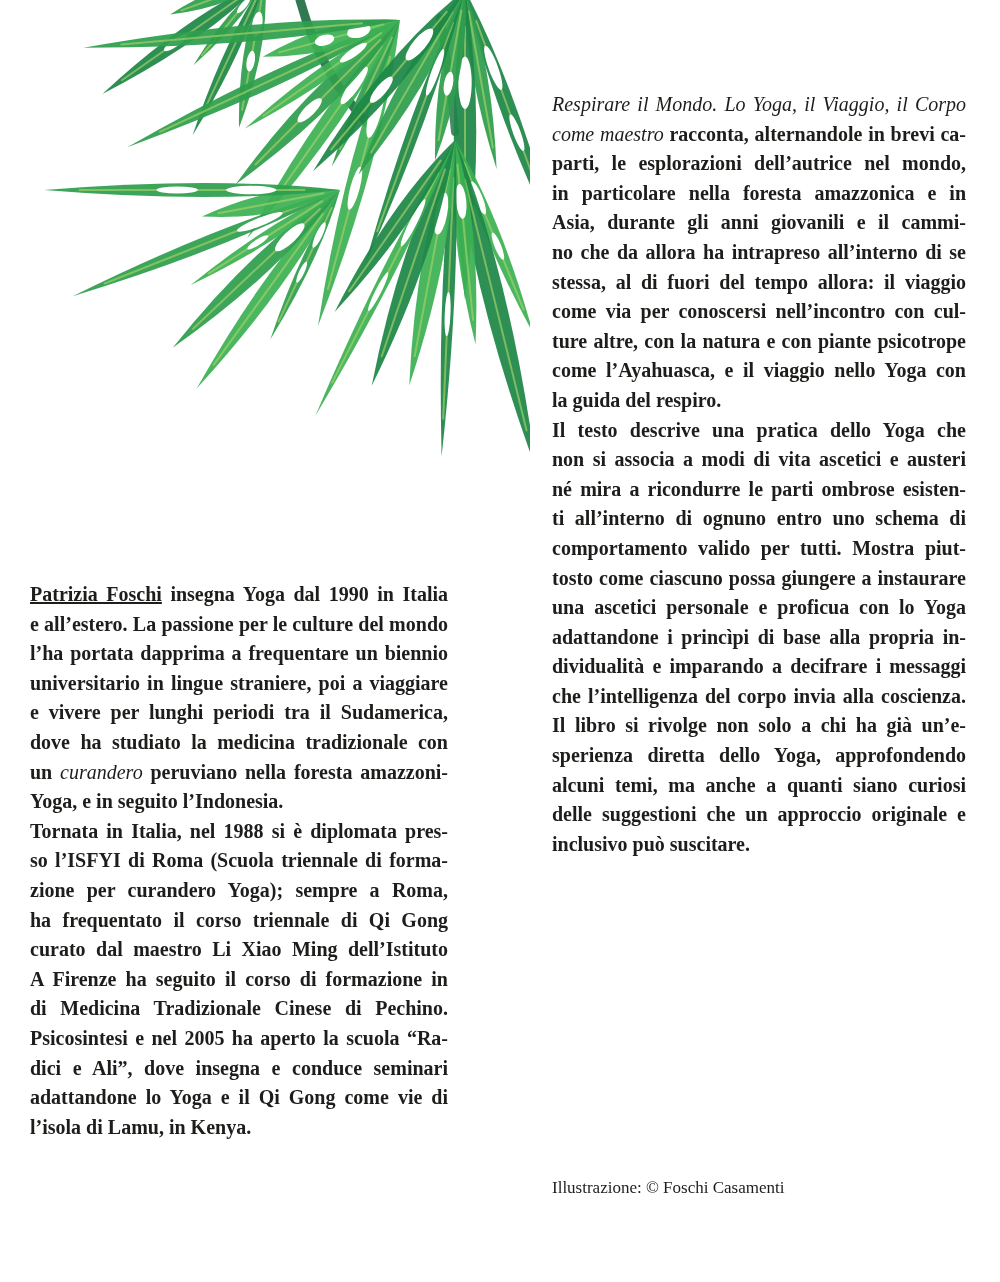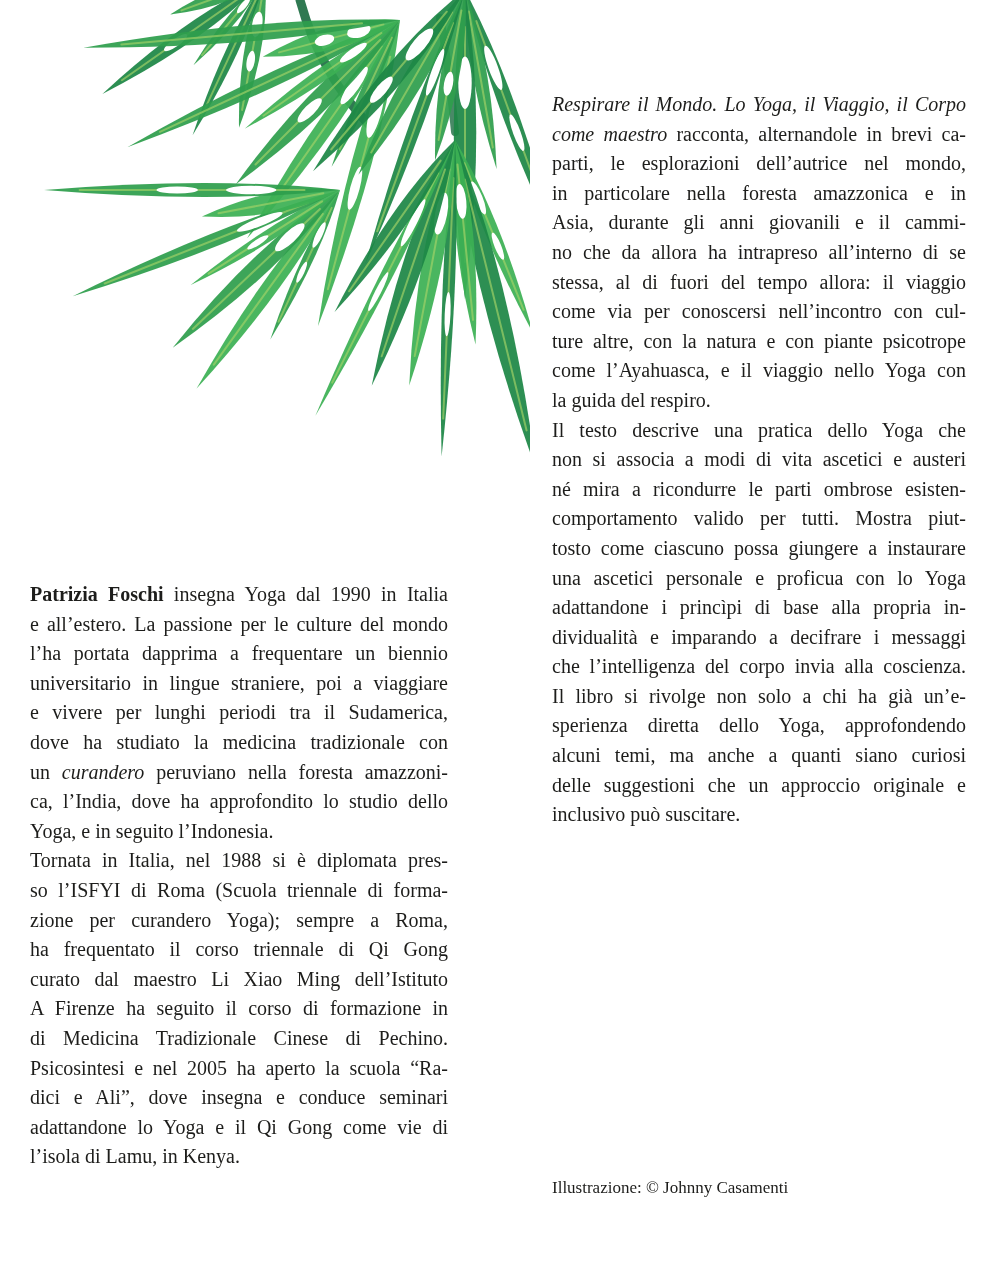--- a/index.html
+++ b/index.html
@@ -7,23 +7,23 @@
     position:relative;width:1000px;height:1282px;background:#ffffff;
     overflow:hidden;font-family:"Liberation Serif", serif;color:#1d1d1b;
   }
   .illustration{position:absolute;left:0;top:0;width:530px;height:470px;}
   .illustration svg{display:block;}
   .textcol{position:absolute;font-size:20px;line-height:29.6px;}
   .col-left{left:30px;top:580px;width:418px;}
   .col-right{left:552px;top:90px;width:414px;}
   .tline{text-align:justify;text-align-last:justify;}
   .tline.tlast{text-align-last:left;}
-  .r-n{font-style:normal;font-weight:normal;}
+  .r-n{font-style:normal;font-weight:bold;}
   .r-i{font-style:italic;}
-  .r-b{font-weight:bold;}
+  .r-b{font-weight:bold;text-decoration:underline;}
   .credit{position:absolute;left:552px;top:1176px;font-size:17px;line-height:24px;color:#1d1d1b;}
 </style>
 </head>
 <body>
 
 <div class="page">
 
   <div class="illustration">
     <svg id="leaves-svg" width="530" height="470" viewBox="0 0 530 470" xmlns="http://www.w3.org/2000/svg">
         <path d="M 300 0 C 315 55 340 95 372 128" stroke="#0c6134" stroke-width="9" fill="none" opacity="0.85" stroke-linecap="round"></path>
@@ -147,21 +147,20 @@
   </div>
 
   <div class="textcol col-left">
       <div class="tline"><span class="r-b">Patrizia Foschi</span><span class="r-n"> insegna Yoga dal 1990 in Italia</span></div>
       <div class="tline"><span class="r-n">e all’estero. La passione per le culture del mondo</span></div>
       <div class="tline"><span class="r-n">l’ha portata dapprima a frequentare un biennio</span></div>
       <div class="tline"><span class="r-n">universitario in lingue straniere, poi a viaggiare</span></div>
       <div class="tline"><span class="r-n">e vivere per lunghi periodi tra il Sudamerica,</span></div>
       <div class="tline"><span class="r-n">dove ha studiato la medicina tradizionale con</span></div>
       <div class="tline"><span class="r-n">un </span><span class="r-i">curandero</span><span class="r-n"> peruviano nella foresta amazzoni-</span></div>
-      <div class="tline"><span class="r-n">ca, l’India, dove ha approfondito lo studio dello</span></div>
       <div class="tline tlast"><span class="r-n">Yoga, e in seguito l’Indonesia.</span></div>
       <div class="tline"><span class="r-n">Tornata in Italia, nel 1988 si è diplomata pres-</span></div>
       <div class="tline"><span class="r-n">so l’ISFYI di Roma (Scuola triennale di forma-</span></div>
       <div class="tline"><span class="r-n">zione per curandero Yoga); sempre a Roma,</span></div>
       <div class="tline"><span class="r-n">ha frequentato il corso triennale di Qi Gong</span></div>
       <div class="tline"><span class="r-n">curato dal maestro Li Xiao Ming dell’Istituto</span></div>
       <div class="tline"><span class="r-n">A Firenze ha seguito il corso di formazione in</span></div>
       <div class="tline"><span class="r-n">di Medicina Tradizionale Cinese di Pechino.</span></div>
       <div class="tline"><span class="r-n">Psicosintesi e nel 2005 ha aperto la scuola “Ra-</span></div>
       <div class="tline"><span class="r-n">dici e Ali”, dove insegna e conduce seminari</span></div>
@@ -177,28 +176,29 @@
       <div class="tline"><span class="r-n">Asia, durante gli anni giovanili e il cammi-</span></div>
       <div class="tline"><span class="r-n">no che da allora ha intrapreso all’interno di se</span></div>
       <div class="tline"><span class="r-n">stessa, al di fuori del tempo allora: il viaggio</span></div>
       <div class="tline"><span class="r-n">come via per conoscersi nell’incontro con cul-</span></div>
       <div class="tline"><span class="r-n">ture altre, con la natura e con piante psicotrope</span></div>
       <div class="tline"><span class="r-n">come l’Ayahuasca, e il viaggio nello Yoga con</span></div>
       <div class="tline tlast"><span class="r-n">la guida del respiro.</span></div>
       <div class="tline"><span class="r-n">Il testo descrive una pratica dello Yoga che</span></div>
       <div class="tline"><span class="r-n">non si associa a modi di vita ascetici e austeri</span></div>
       <div class="tline"><span class="r-n">né mira a ricondurre le parti ombrose esisten-</span></div>
+      <div class="tline"><span class="r-n">ti all’interno di ognuno entro uno schema di</span></div>
       <div class="tline"><span class="r-n">comportamento valido per tutti. Mostra piut-</span></div>
       <div class="tline"><span class="r-n">tosto come ciascuno possa giungere a instaurare</span></div>
       <div class="tline"><span class="r-n">una ascetici personale e proficua con lo Yoga</span></div>
       <div class="tline"><span class="r-n">adattandone i princìpi di base alla propria in-</span></div>
       <div class="tline"><span class="r-n">dividualità e imparando a decifrare i messaggi</span></div>
       <div class="tline"><span class="r-n">che l’intelligenza del corpo invia alla coscienza.</span></div>
       <div class="tline"><span class="r-n">Il libro si rivolge non solo a chi ha già un’e-</span></div>
       <div class="tline"><span class="r-n">sperienza diretta dello Yoga, approfondendo</span></div>
       <div class="tline"><span class="r-n">alcuni temi, ma anche a quanti siano curiosi</span></div>
       <div class="tline"><span class="r-n">delle suggestioni che un approccio originale e</span></div>
       <div class="tline tlast"><span class="r-n">inclusivo può suscitare.</span></div>
     </div>
 
-  <div class="credit">Illustrazione: © Johnny Casamenti</div>
+  <div class="credit">Illustrazione: © Foschi Casamenti</div>
 
 </div>
 
 </body></html>

